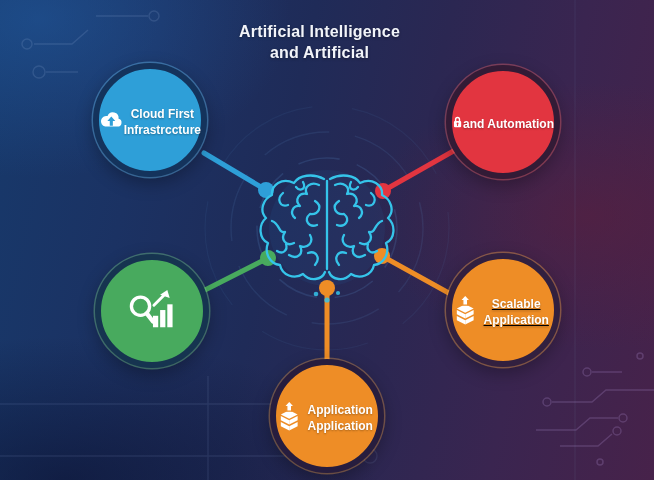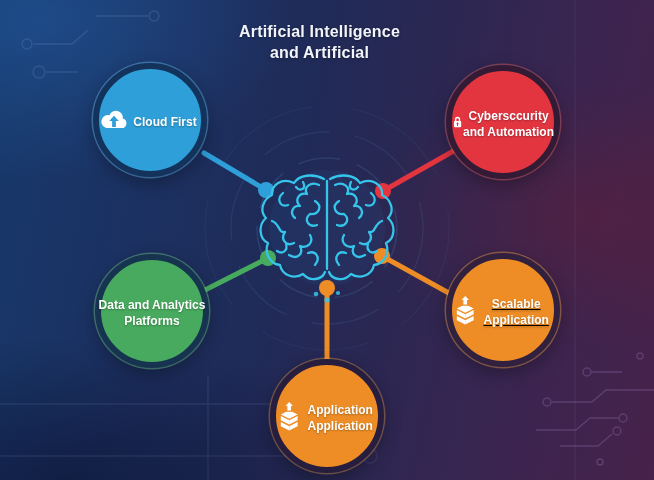--- a/index.html
+++ b/index.html
@@ -134,50 +134,46 @@
     <div>and Artificial</div>
   </div>
 
   <div class="node node--blue" style="left: 93px; top: 63px; background-color: rgb(46, 159, 216);">
     <svg class="icon" width="50" height="38" viewBox="0 0 56 42">
       <path d="M14 36 h28 a9 9 0 0 0 2.5 -17.7 A13 13 0 0 0 19.5 12 A10 10 0 0 0 14 36 Z" fill="#ffffff"></path>
       <polygon points="28,13 37,23 31.5,23 31.5,34 24.5,34 24.5,23 19,23" style="fill: rgb(46, 159, 216);"></polygon>
     </svg>
     <div class="label">
       <div>Cloud First</div>
+      <div>Infrastrccture</div>
     </div>
   </div>
 
   <div class="node node--red" style="left: 446px; top: 65px; background-color: rgb(226, 53, 64);">
     <svg class="icon" width="36" height="42" viewBox="0 0 40 46">
       <path d="M13 21 v-7 a7 7 0 0 1 14 0 v7" stroke="#ffffff" stroke-width="5" fill="none"></path>
       <rect x="7" y="19" width="26" height="23" rx="4" fill="#ffffff"></rect>
       <circle cx="20" cy="28" r="3.6" style="fill: rgb(226, 53, 64);"></circle>
       <rect x="18.3" y="29.5" width="3.4" height="8" style="fill: rgb(226, 53, 64);"></rect>
     </svg>
     <div class="label">
-      <div>Cybersccurity</div>
       <div>and Automation</div>
     </div>
   </div>
 
   <div class="node node--green" style="left: 95px; top: 254px; background-color: rgb(72, 170, 94);">
     <svg class="icon" width="52" height="44" viewBox="0 0 54 46">
       <circle cx="15" cy="18" r="9.5" stroke="#ffffff" stroke-width="3.5" fill="none"></circle>
       <line x1="21.5" y1="25.5" x2="28" y2="34" stroke="#ffffff" stroke-width="4.5" stroke-linecap="round"></line>
       <rect x="28" y="28" width="5.5" height="12" fill="#ffffff"></rect>
       <rect x="35.5" y="22" width="5.5" height="18" fill="#ffffff"></rect>
       <rect x="43" y="16" width="5.5" height="24" fill="#ffffff"></rect>
       <path d="M29 17 L40 6" stroke="#ffffff" stroke-width="3" stroke-linecap="round" fill="none"></path>
       <polygon points="43,1 45.5,9.5 35.5,6" fill="#ffffff"></polygon>
     </svg>
-    <div class="label">
-      <div>Data and Analytics</div>
-      <div>Platforms</div>
-    </div>
   </div>
 
   <div class="node node--orangeR" style="left: 446px; top: 253px; background-color: rgb(238, 141, 38);">
     <svg class="icon" width="42" height="50" viewBox="0 0 44 54">
       <polygon points="22,17.5 36,24.5 22,31.5 8,24.5" fill="#ffffff"></polygon>
       <polygon points="22,2 30.5,11.5 26,11.5 26,19 18,19 18,11.5 13.5,11.5" fill="#ffffff" stroke-width="2" style="stroke: rgb(238, 141, 38);"></polygon>
       <polygon points="8,27 22,34 22,41 8,34" fill="#ffffff"></polygon>
       <polygon points="36,27 22,34 22,41 36,34" fill="#ffffff"></polygon>
       <polygon points="8,37 22,44 22,51 8,44" fill="#ffffff"></polygon>
       <polygon points="36,37 22,44 22,51 36,44" fill="#ffffff"></polygon>

